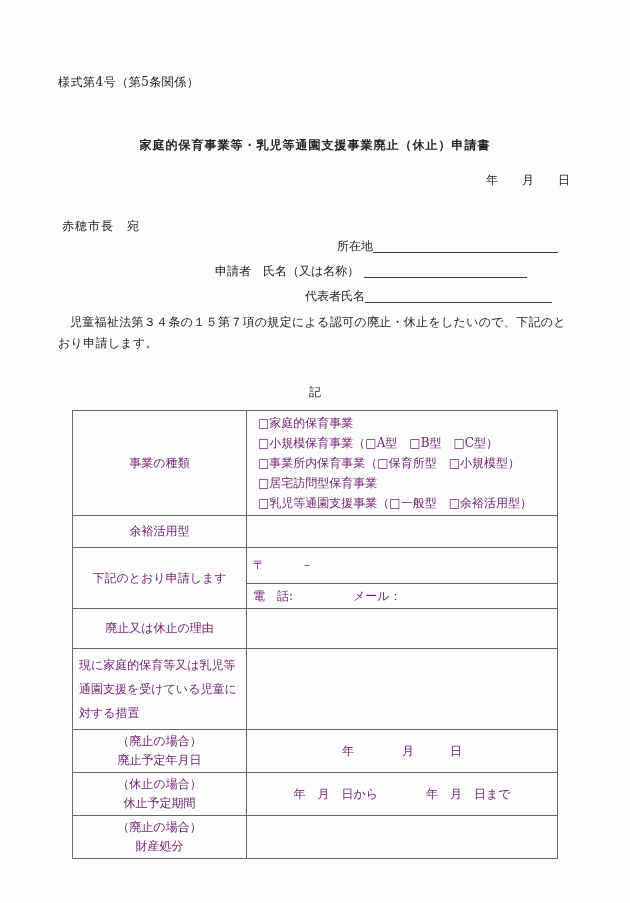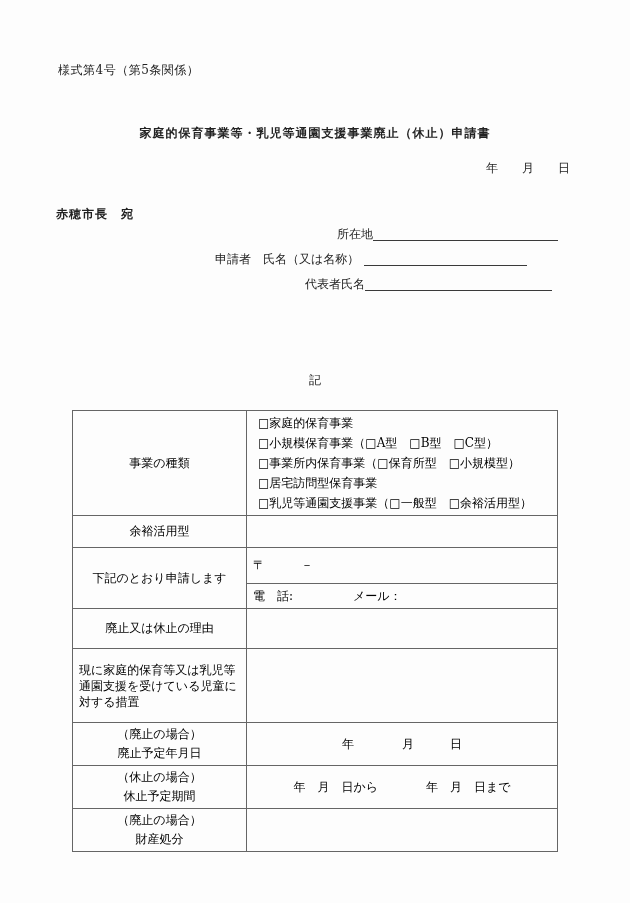--- a/index.html
+++ b/index.html
@@ -2,47 +2,47 @@
 <html><head>
 <meta charset="utf-8">
 <style>
   * { margin:0; padding:0; box-sizing:border-box; }
   html,body { background:#ffffff; }
   .page {
     position:relative; width:630px; height:903px; background:#fdfdfd;
     font-family:"DejaVu Serif","Liberation Serif",serif;
     color:#222; font-size:12px; overflow:hidden;
   }
-  .abs { position:absolute; white-space:nowrap; }
+  .abs { position:absolute; white-space:nowrap;margin-top:12px; }
   .form-number { left:58px; top:62px; letter-spacing:0.5px; }
   .title-row { left:0; top:125px; width:630px; text-align:center; letter-spacing:1px;font-weight:bold; }
   .date-line { top:160px; right:60px; }
-  .addressee { left:56px; top:206px; letter-spacing:1px;font-weight:bold; }
+  .addressee { left:62px; top:206px; letter-spacing:1px; }
   .applicant-label { left:215px; top:251px; }
   .app-row { white-space:nowrap; }
   .app-row-address { left:337px; top:226px; }
   .app-row-name { left:263px; top:251px; }
   .app-row-rep { left:305px; top:276px; }
   .fill-line { display:inline-block; height:12px; border-bottom:1px solid #3a3a3a; vertical-align:-3px; }
   .line-address { width:185px; }
   .line-name { width:163px; margin-left:5px; }
   .line-rep { width:187px; }
   .body-paragraph {
     position:absolute; left:58px; top:312px; width:520px;
     line-height:21px; text-indent:12px; letter-spacing:0.3px;
   }
   .record-mark { left:0; top:372px; width:630px; text-align:center; }
   .form-table {
     position:absolute; left:72px; top:410px; width:486px;
     border-collapse:collapse; table-layout:fixed;
   }
-  .form-table td { border:1px solid #666; font-size:12px; color:#000000; vertical-align:middle; }
+  .form-table td { border:1px solid #666; font-size:12px; color:#701a75; vertical-align:middle; }
   .col-label { width:174px; }
   .label-cell { text-align:center; padding:2px 6px; line-height:19px;margin-left:48px; }
-  .label-cell-left { text-align:left; vertical-align:middle; padding:4px 6px; line-height:16px; white-space:normal; }
+  .label-cell-left { text-align:left; vertical-align:middle; padding:4px 6px; line-height:24px; white-space:normal; }
   .options-cell { padding:2px 0 2px 11px; vertical-align:middle; }
   .options-cell div { line-height:20px; white-space:nowrap; }
   .postal-cell { vertical-align:top; padding:4px 6px; }
   .postal-dash { margin-left:36px; }
   .phone-cell { padding:2px 6px; white-space:nowrap; }
   .mail-label { margin-left:60px; }
   .value-center { text-align:center; white-space:nowrap; }
 </style>
 </head>
 <body>
@@ -64,20 +64,21 @@
   </div>
 
   <div class="abs app-row app-row-name">
     <span>氏名（又は名称）</span><span class="fill-line line-name"></span>
   </div>
 
   <div class="abs app-row app-row-rep">
     <span>代表者氏名</span><span class="fill-line line-rep"></span>
   </div>
 
+  <div class="body-paragraph">児童福祉法第３４条の１５第７項の規定による認可の廃止・休止をしたいので、下記のとおり申請します。</div>
 
   <div class="abs record-mark">記</div>
 
   <table class="form-table">
     <colgroup>
         <col class="col-label">
         <col>
       </colgroup>
     <tbody>
       <tr style="height:102px">

